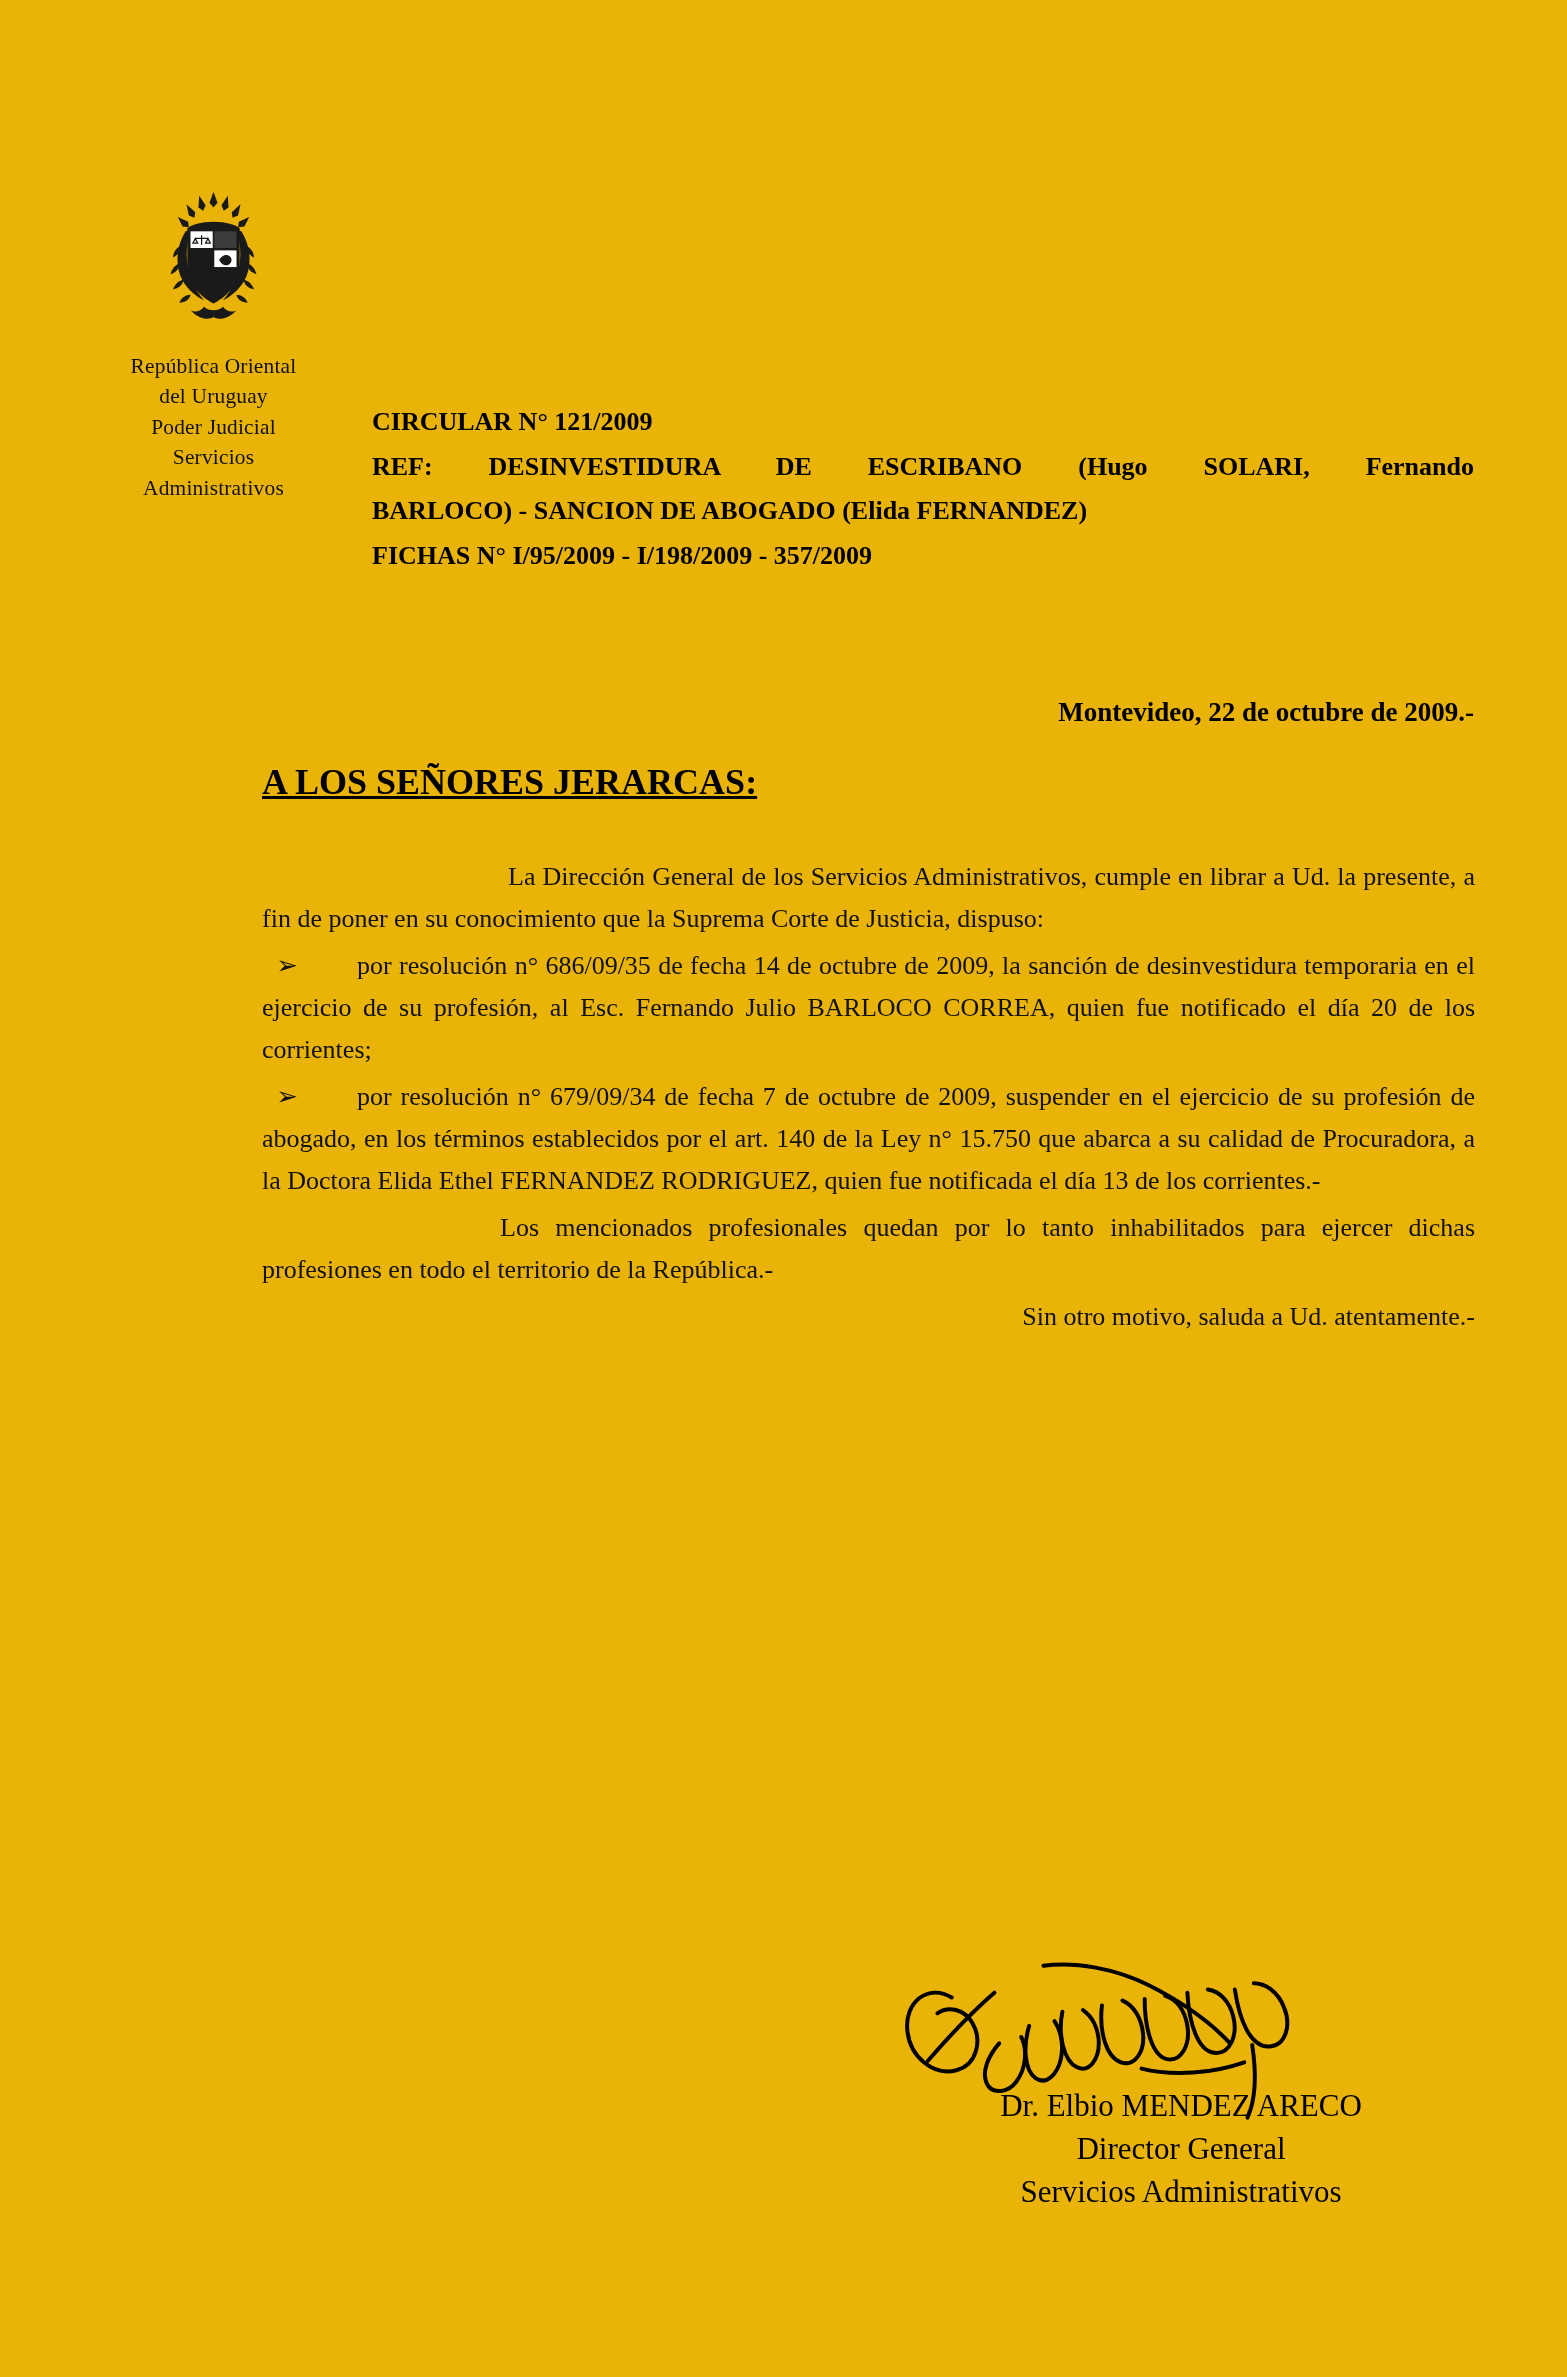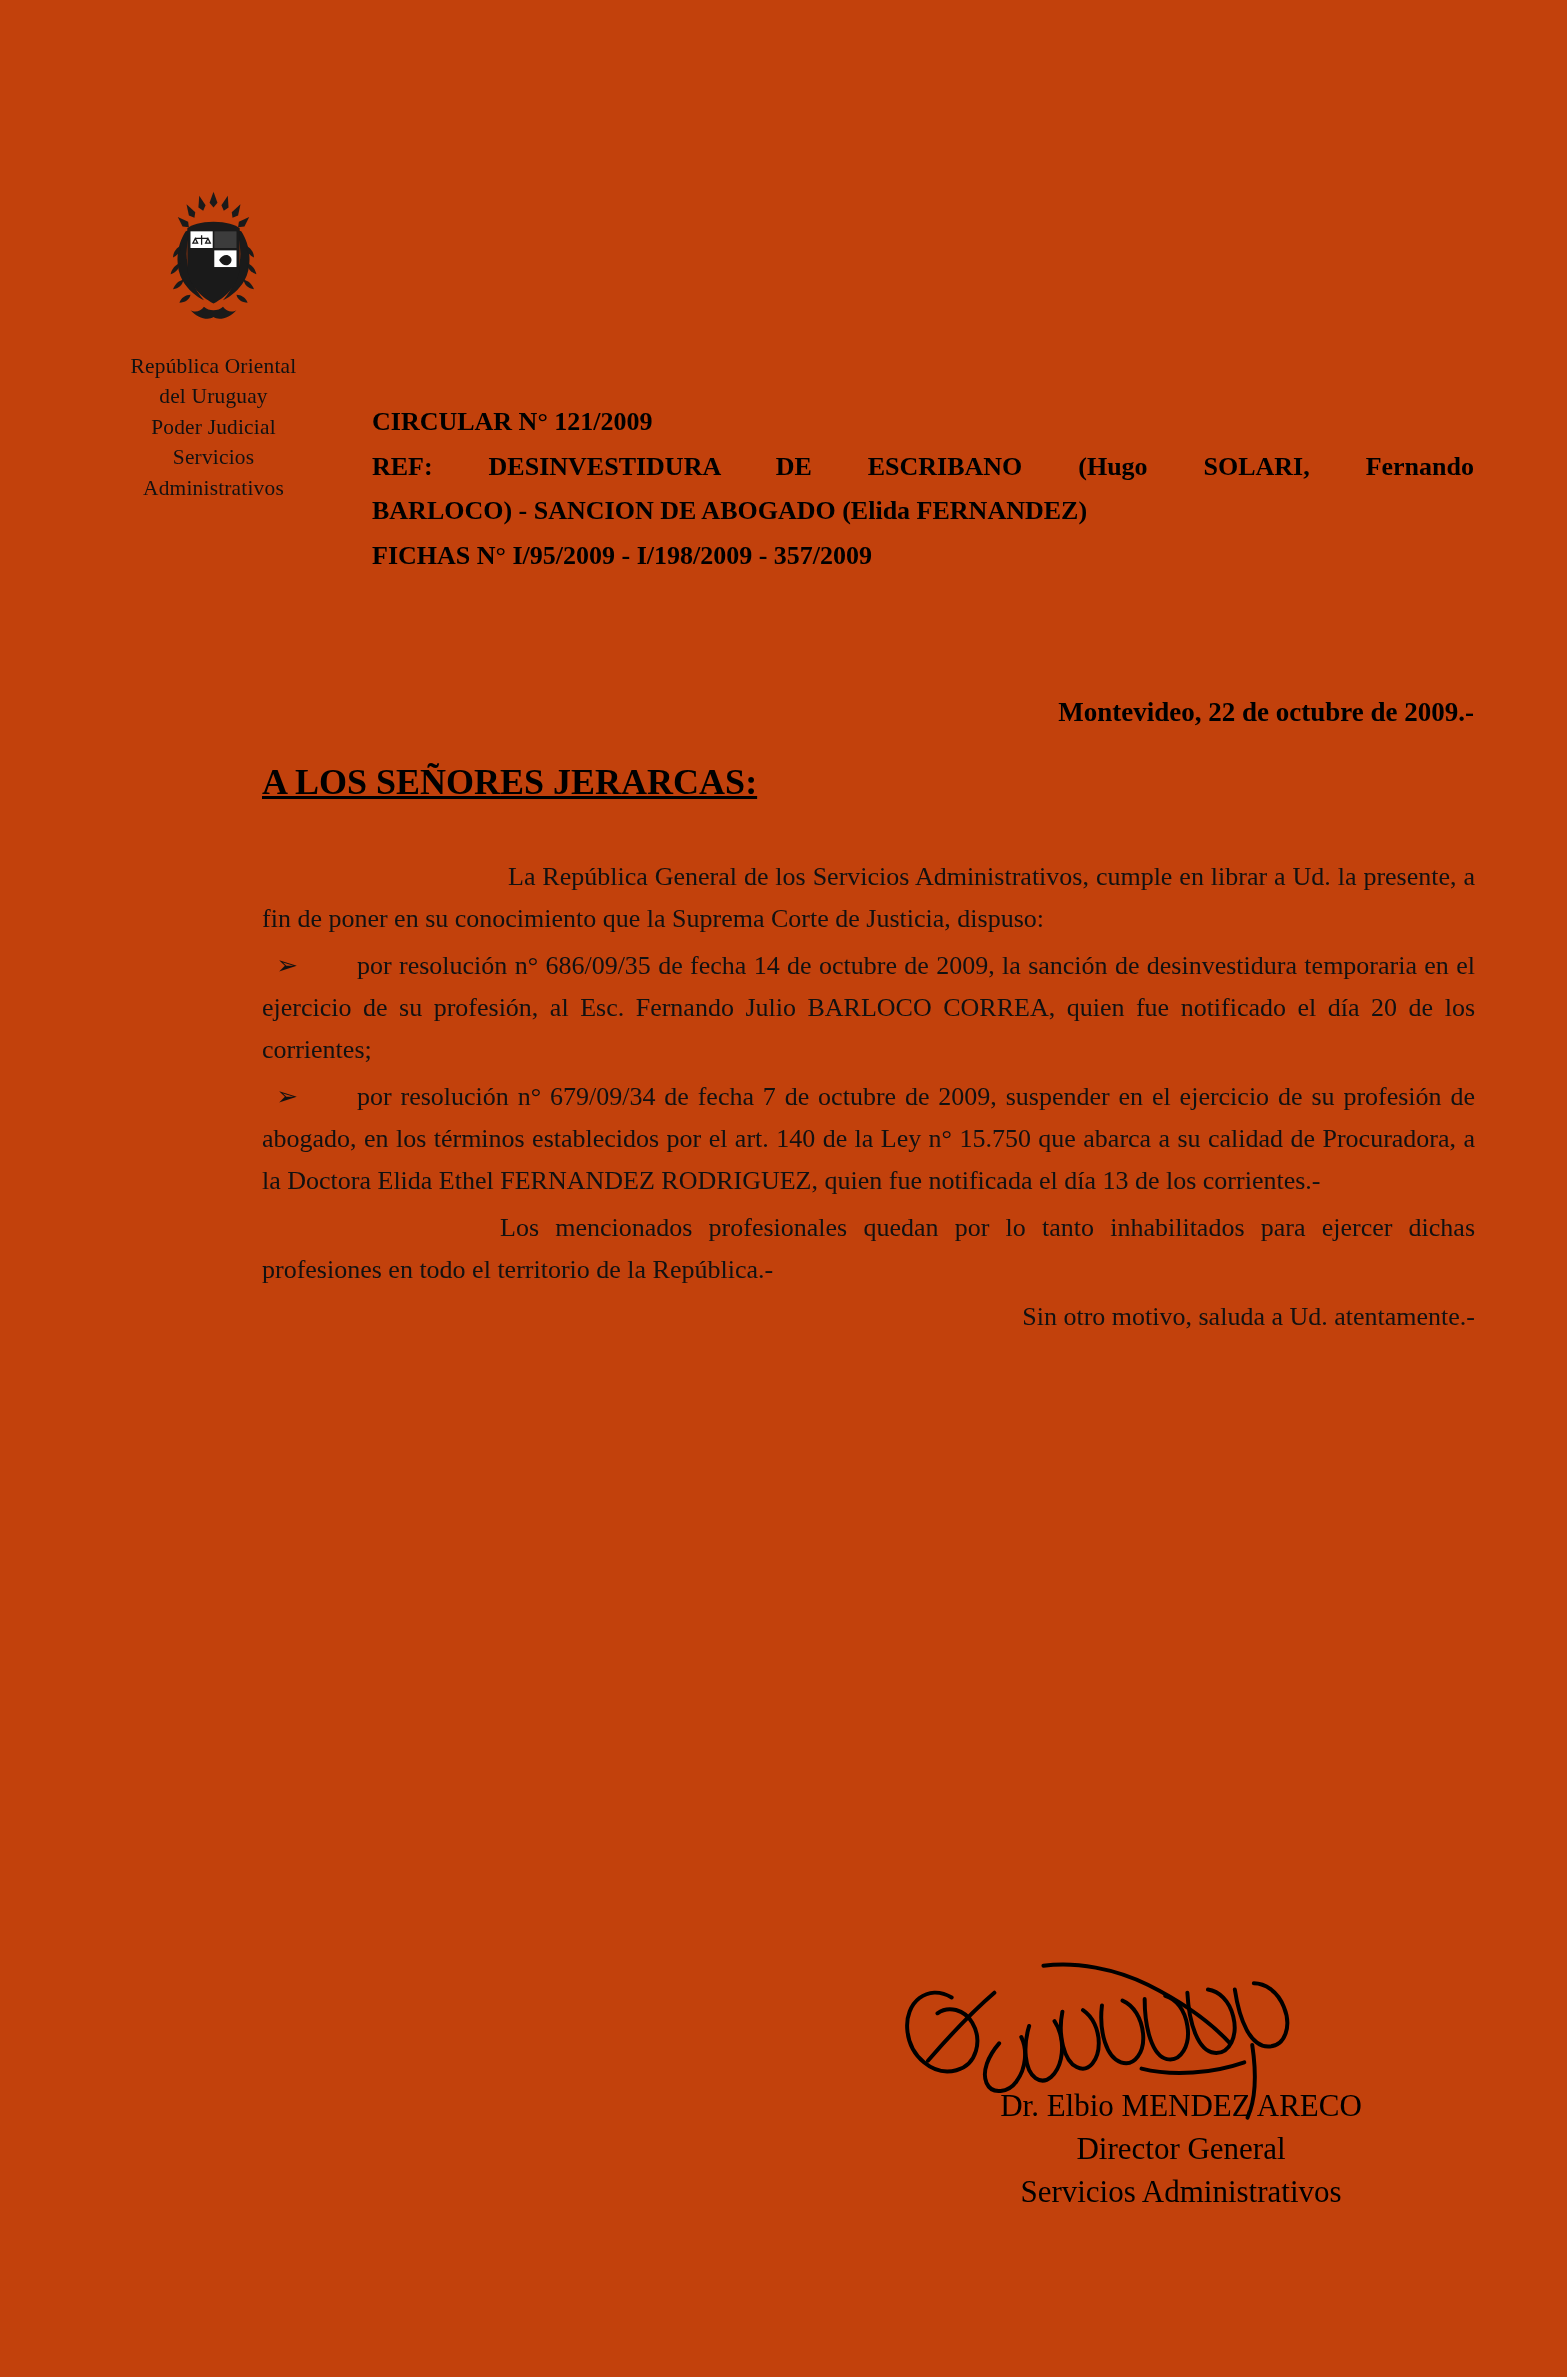--- a/index.html
+++ b/index.html
@@ -14,21 +14,21 @@
     font-family: "Liberation Serif", serif;
     color: #000000;
     overflow: hidden;
   }
 
   .page {
     position: absolute;
     top: 0; left: 0;
     width: 1568px;
     height: 2377px;
-    background: #c2410c;
+    background: #eab308;
   }
 
   
   .letterhead {
     position: absolute;
     left: 55px;
     top: 190px;
     width: 317px;
     text-align: center;
   }
@@ -212,21 +212,21 @@
     <span class="ln">BARLOCO) - SANCION DE ABOGADO (Elida FERNANDEZ)</span>
     <span class="ln">FICHAS  N° I/95/2009 - I/198/2009 - 357/2009</span>
   </div>
 
   <div class="date-line">Montevideo, 22 de octubre de 2009.-</div>
 
   <div class="addressee">A LOS SEÑORES JERARCAS:</div>
 
   <div class="body-text">
 
-    <p class="p-indent">La República General de los Servicios Administrativos, cumple en librar a Ud. la presente, a fin de poner en su conocimiento que la Suprema Corte de Justicia, dispuso:</p>
+    <p class="p-indent">La Dirección General de los Servicios Administrativos, cumple en librar a Ud. la presente, a fin de poner en su conocimiento que la Suprema Corte de Justicia, dispuso:</p>
 
 
     <p class="bullet-para">
       <span class="marker">➢</span><span>por resolución n° 686/09/35 de fecha 14 de octubre de 2009, la sanción de desinvestidura temporaria en el ejercicio de su profesión, al Esc. Fernando Julio BARLOCO CORREA, quien fue notificado el día 20 de los corrientes;</span>
     </p>
 
     <p class="bullet-para">
       <span class="marker">➢</span><span>por resolución n° 679/09/34 de fecha 7 de octubre de 2009, suspender en el ejercicio de su profesión de abogado, en los términos establecidos por el art. 140 de la Ley n° 15.750 que abarca a su calidad de Procuradora, a la Doctora Elida Ethel FERNANDEZ RODRIGUEZ, quien fue notificada el día 13 de los corrientes.-</span>
     </p>
 

